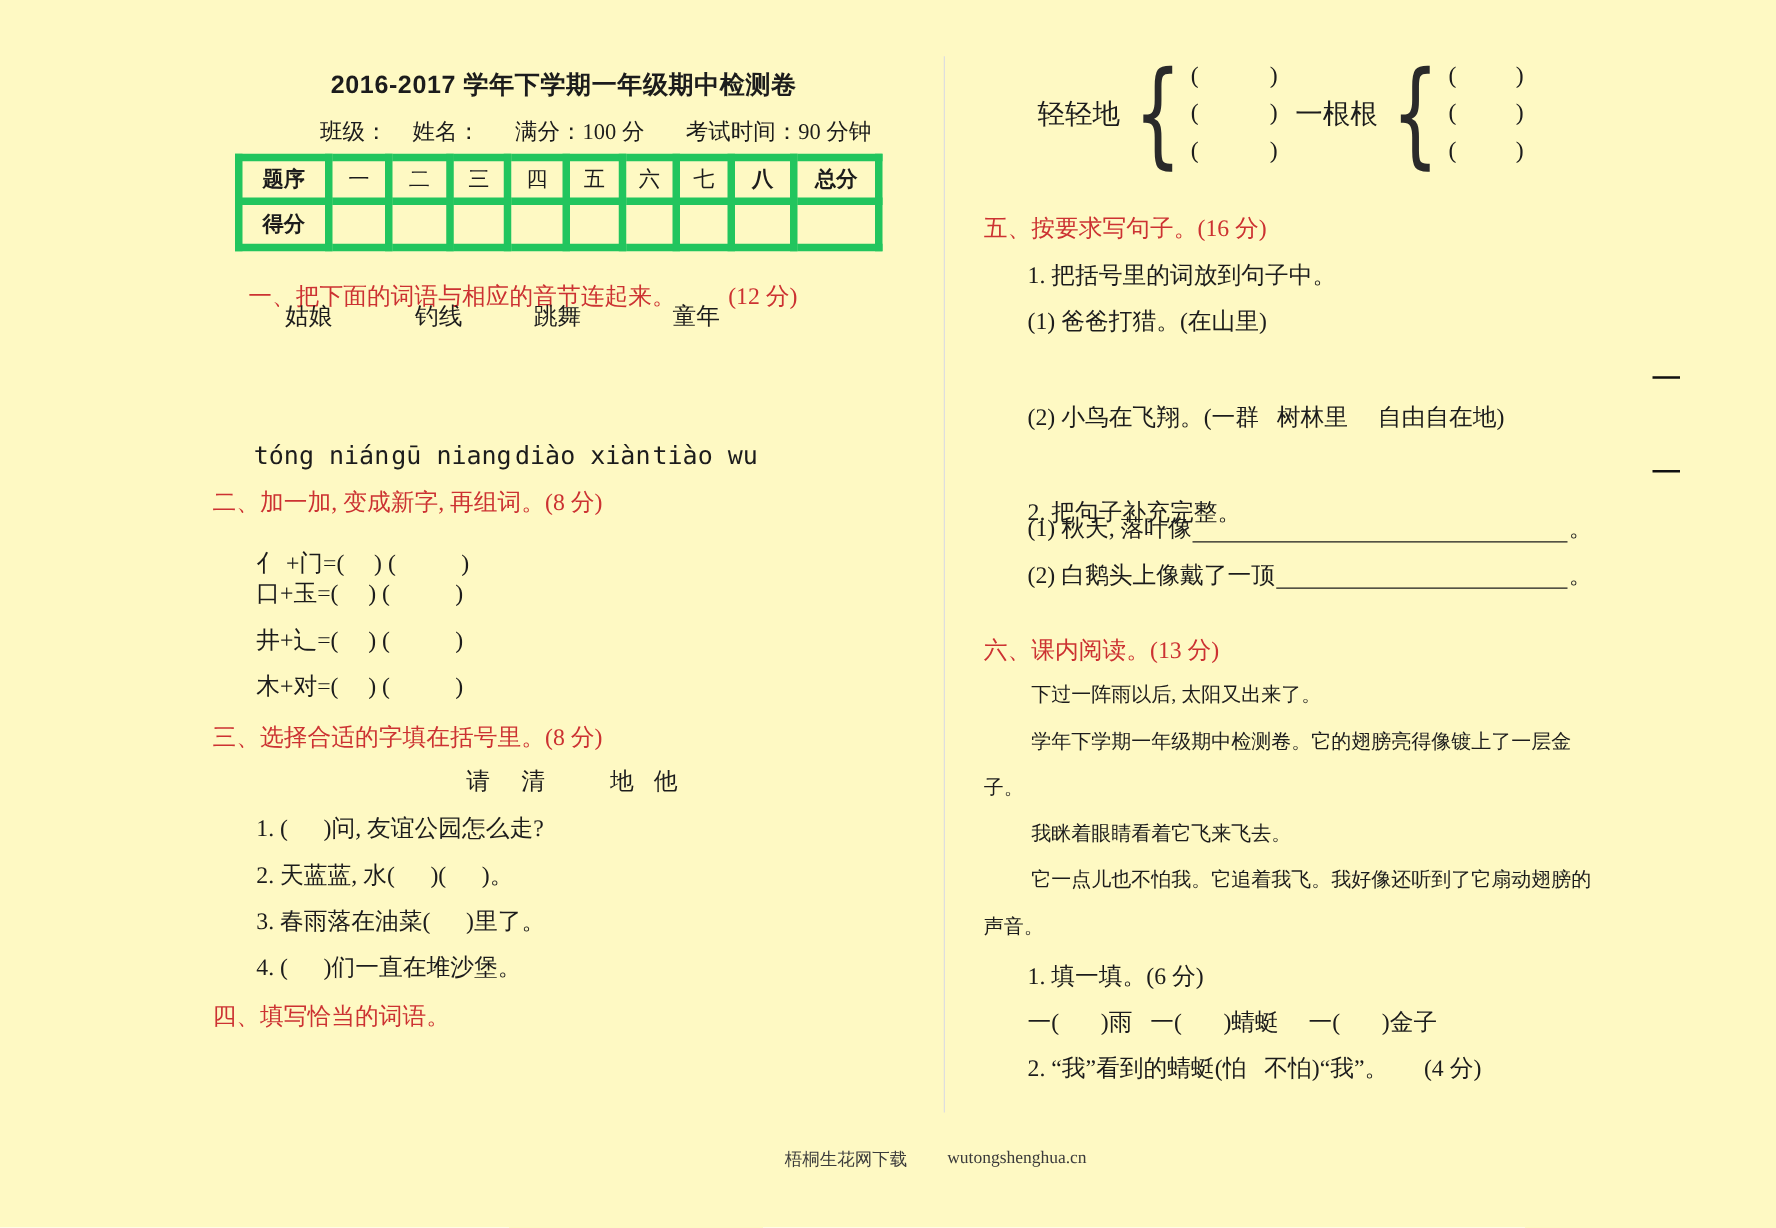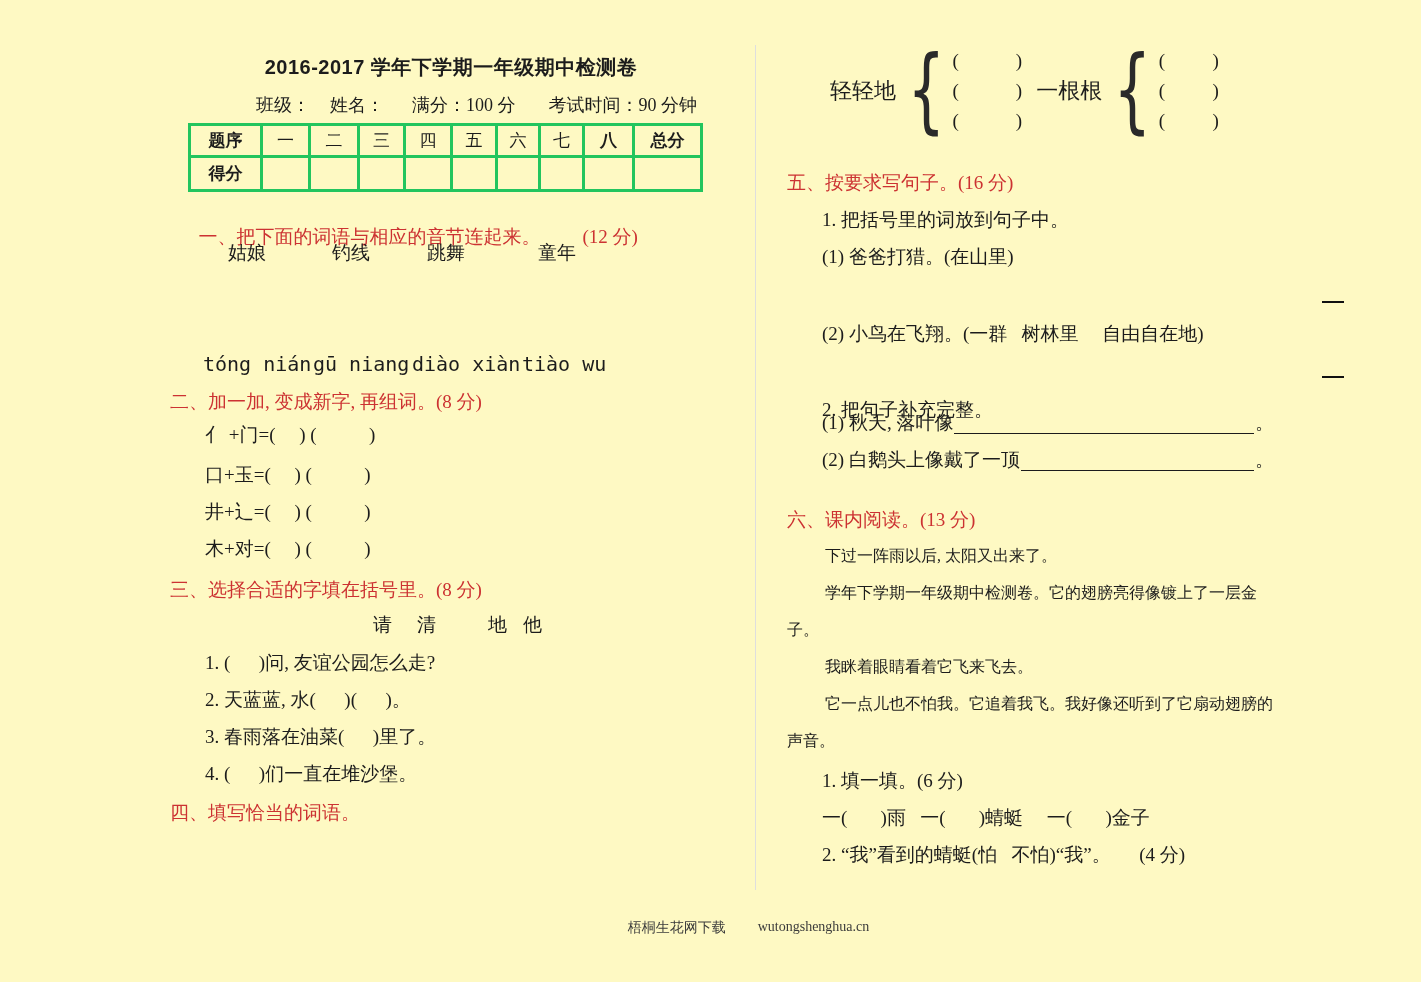--- a/index.html
+++ b/index.html
@@ -20,21 +20,21 @@
     font-family:"Liberation Sans","DejaVu Sans",sans-serif;
     font-weight:bold; font-size:20px; letter-spacing:0.5px; margin:0;
   }
   .info-line { left:86px; top:93px; display:flex; font-size:18px; }
   .info-line span:nth-child(1){ margin-right:20px; }
   .info-line span:nth-child(2){ margin-right:28px; }
   .info-line span:nth-child(3){ margin-right:33px; }
 
   .score-table { left:18px; top:123px; border-collapse:collapse; table-layout:fixed;
                  border:2px solid #141414; font-size:17px; }
-  .score-table th, .score-table td { border:3px solid #22c55e; text-align:center; padding:0; }
+  .score-table th, .score-table td { border:6px solid #22c55e; text-align:center; padding:0; }
   .score-table th { font-family:"Liberation Sans","DejaVu Sans",sans-serif; font-weight:bold; }
   .score-table tr:nth-child(1) th, .score-table tr:nth-child(1) td { height:29px; }
   .score-table tr:nth-child(2) th, .score-table tr:nth-child(2) td { height:31px; }
 
   .heading { font-size:19px; color:#cc3232; white-space:pre; }
   .score-note { margin-left:42px; }
   .body-line { font-size:19px; white-space:pre; }
 
   .bracket-group { display:flex; align-items:center; }
   .bg-label { font-size:22px; white-space:pre; }
@@ -121,21 +121,21 @@
     <span class="abs body-line" style="left:58px;  top:240px;">姑娘</span>
     <span class="abs body-line" style="left:162px; top:240px;">钓线</span>
     <span class="abs body-line" style="left:257px; top:240px;">跳舞</span>
     <span class="abs body-line" style="left:368px; top:240px;">童年</span>
     <span class="abs pinyin" style="left:33px;  top:352px;">tóng nián</span>
     <span class="abs pinyin" style="left:143px; top:352px;">gū niang</span>
     <span class="abs pinyin" style="left:242px; top:352px;">diào xiàn</span>
     <span class="abs pinyin" style="left:352px; top:352px;">tiào wu</span>
 
     <div class="abs heading" style="left:0; top:389px;">二、加一加, 变成新字, 再组词。(8 分)</div>
-    <div class="abs body-line" style="left:35px; top:422px;">亻 +门=(     ) (           )</div>
+    <div class="abs body-line" style="left:35px; top:438px;">亻 +门=(     ) (           )</div>
     <div class="abs body-line" style="left:35px; top:462px;">口+玉=(     ) (           )</div>
     <div class="abs body-line" style="left:35px; top:499px;">井+辶=(     ) (           )</div>
     <div class="abs body-line" style="left:35px; top:536px;">木+对=(     ) (           )</div>
 
     <div class="abs heading" style="left:0; top:577px;">三、选择合适的字填在括号里。(8 分)</div>
     <span class="abs body-line" style="left:203px; top:612px;">请</span>
     <span class="abs body-line" style="left:247px; top:612px;">清</span>
     <span class="abs body-line" style="left:318px; top:612px;">地</span>
     <span class="abs body-line" style="left:353px; top:612px;">他</span>
     <div class="abs body-line" style="left:35px; top:650px;">1. (      )问, 友谊公园怎么走?</div>

